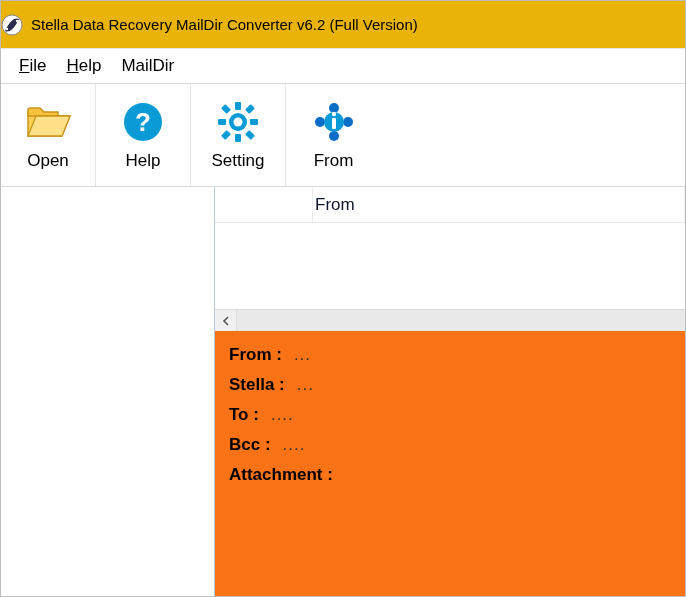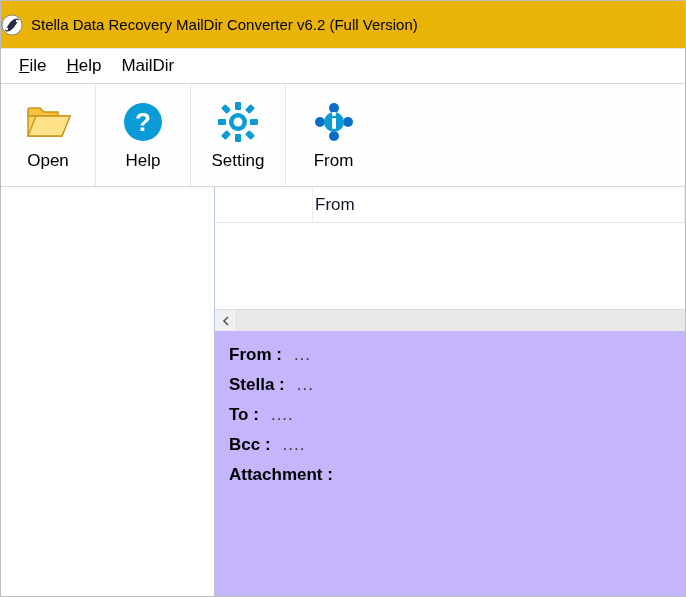--- a/index.html
+++ b/index.html
@@ -22,21 +22,21 @@
   .grid { height: 144px; display: flex; flex-direction: column; background: #fff; overflow: hidden; }
   .grid-head { height: 36px; display: flex; align-items: center; border-bottom: 1px solid #e4e4e4; }
   .grid-head .cell { height: 100%; display: flex; align-items: center; padding: 0 6px; font-size: 17px; color: #0f172a; border-right: 1px solid #ededed; }
   .grid-head .c1 { width: 98px; justify-content: center; }
   .grid-head .c2 { flex: 1; padding-left: 2px; }
   .grid-head .c3 { width: 62px; }
   .grid-body { flex: 1; }
   .hscroll { height: 22px; background: #f0f0f0; display: flex; align-items: stretch; border-top: 1px solid #dcdcdc; }
   .hscroll .arrow { width: 22px; background: #f0f0f0; display: flex; align-items: center; justify-content: center; border-right: 1px solid #dcdcdc; font-size: 12px; color: #555; }
   .hscroll .track { flex: 1; background: #e9e9e9; }
-  .details { flex: 1; background: #c4b5fd; padding: 14px 14px; font-size: 17px; font-family: Arial, sans-serif; }
+  .details { flex: 1; background: #f97316; padding: 14px 14px; font-size: 17px; font-family: Arial, sans-serif; }
   .details .row { margin-bottom: 10px; display: flex; align-items: baseline; gap: 12px; }
   .details .lbl { font-weight: bold; }
   .details .val { color: #333; letter-spacing: 1px; }
 </style>
 </head>
 <body>
 
 <div class="window">
 
   <div class="titlebar">

